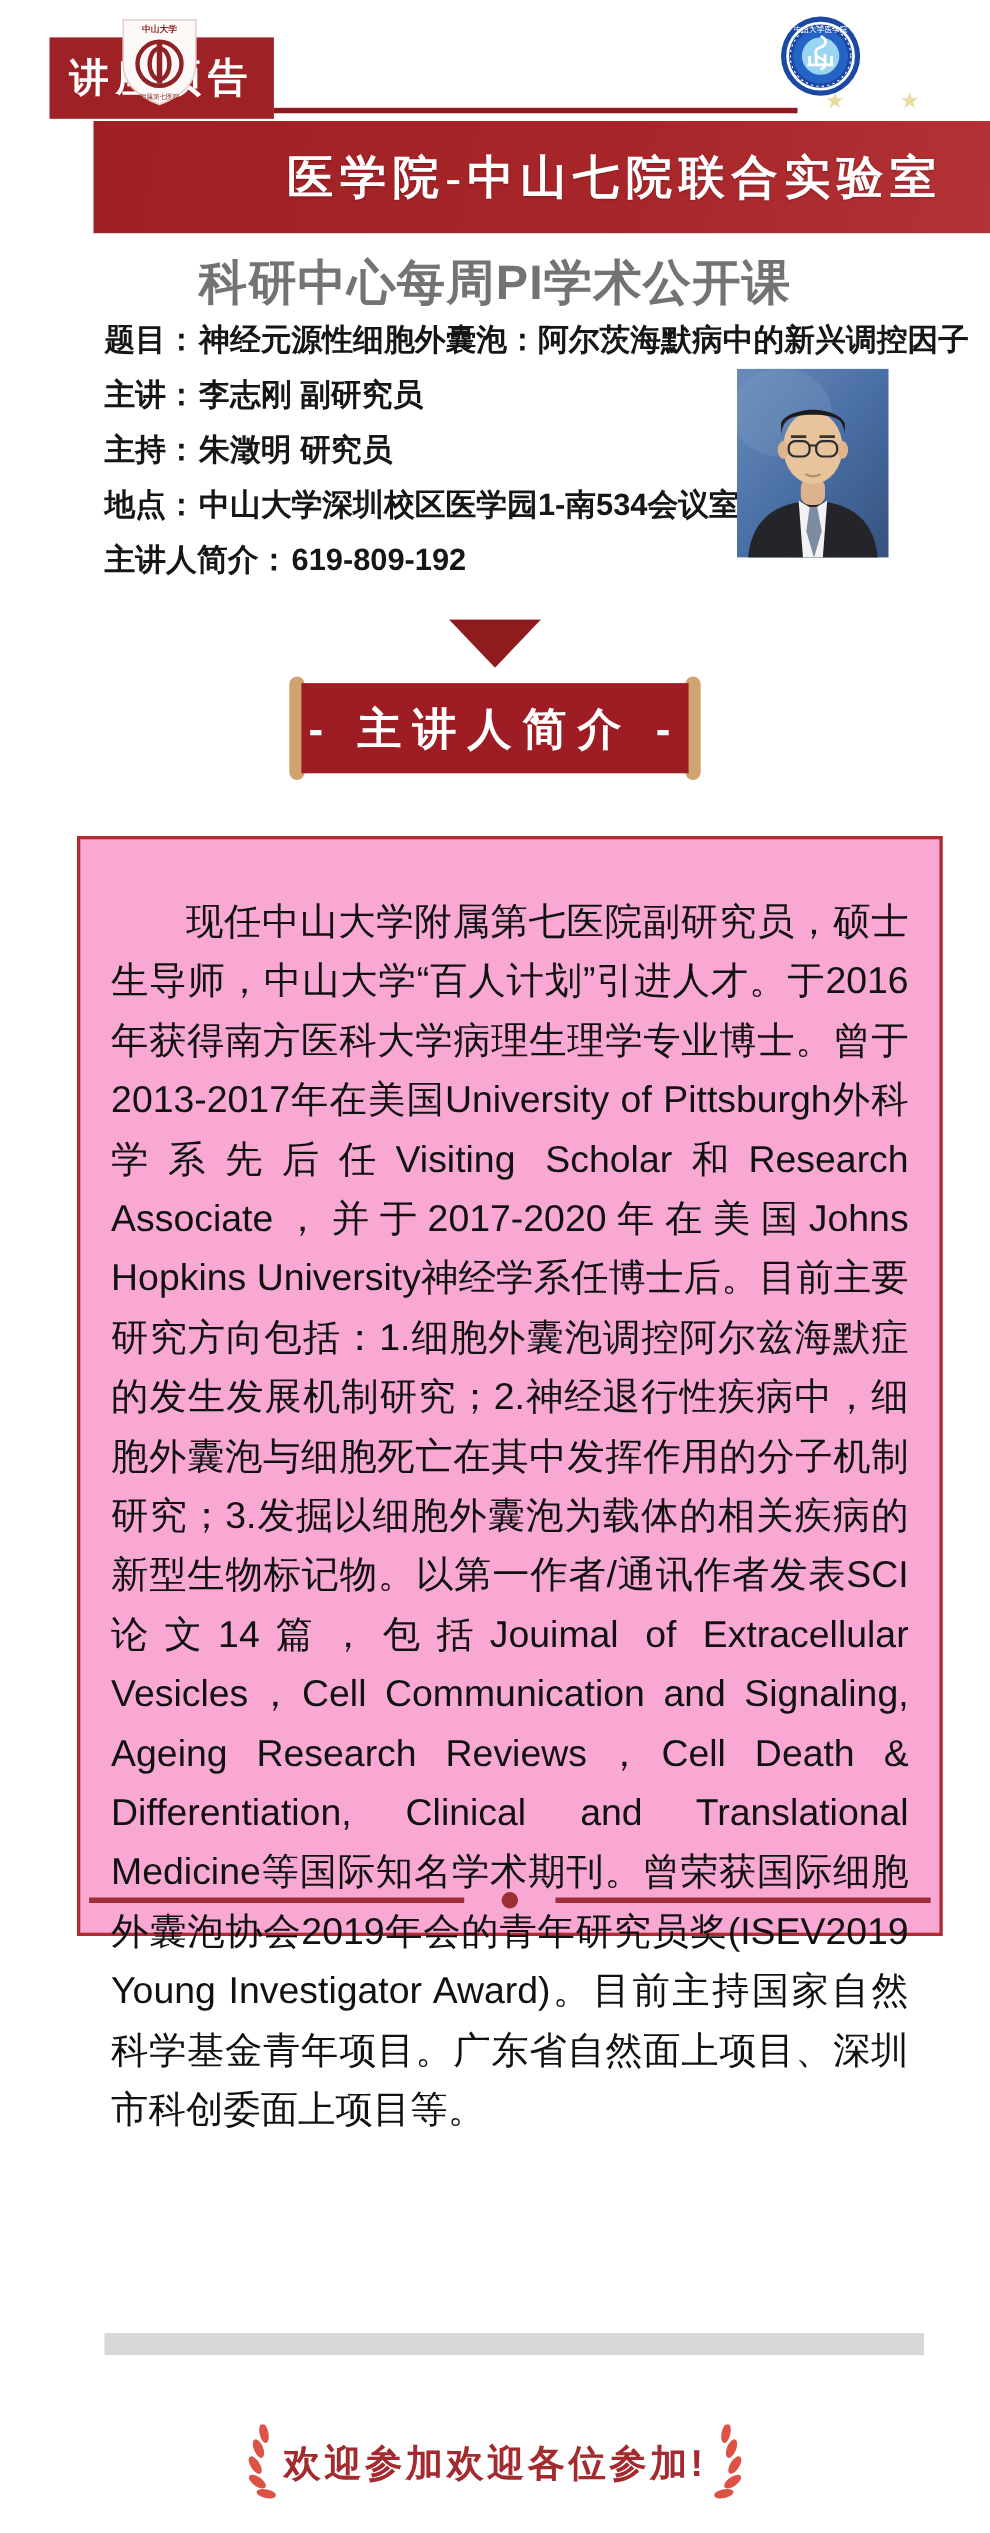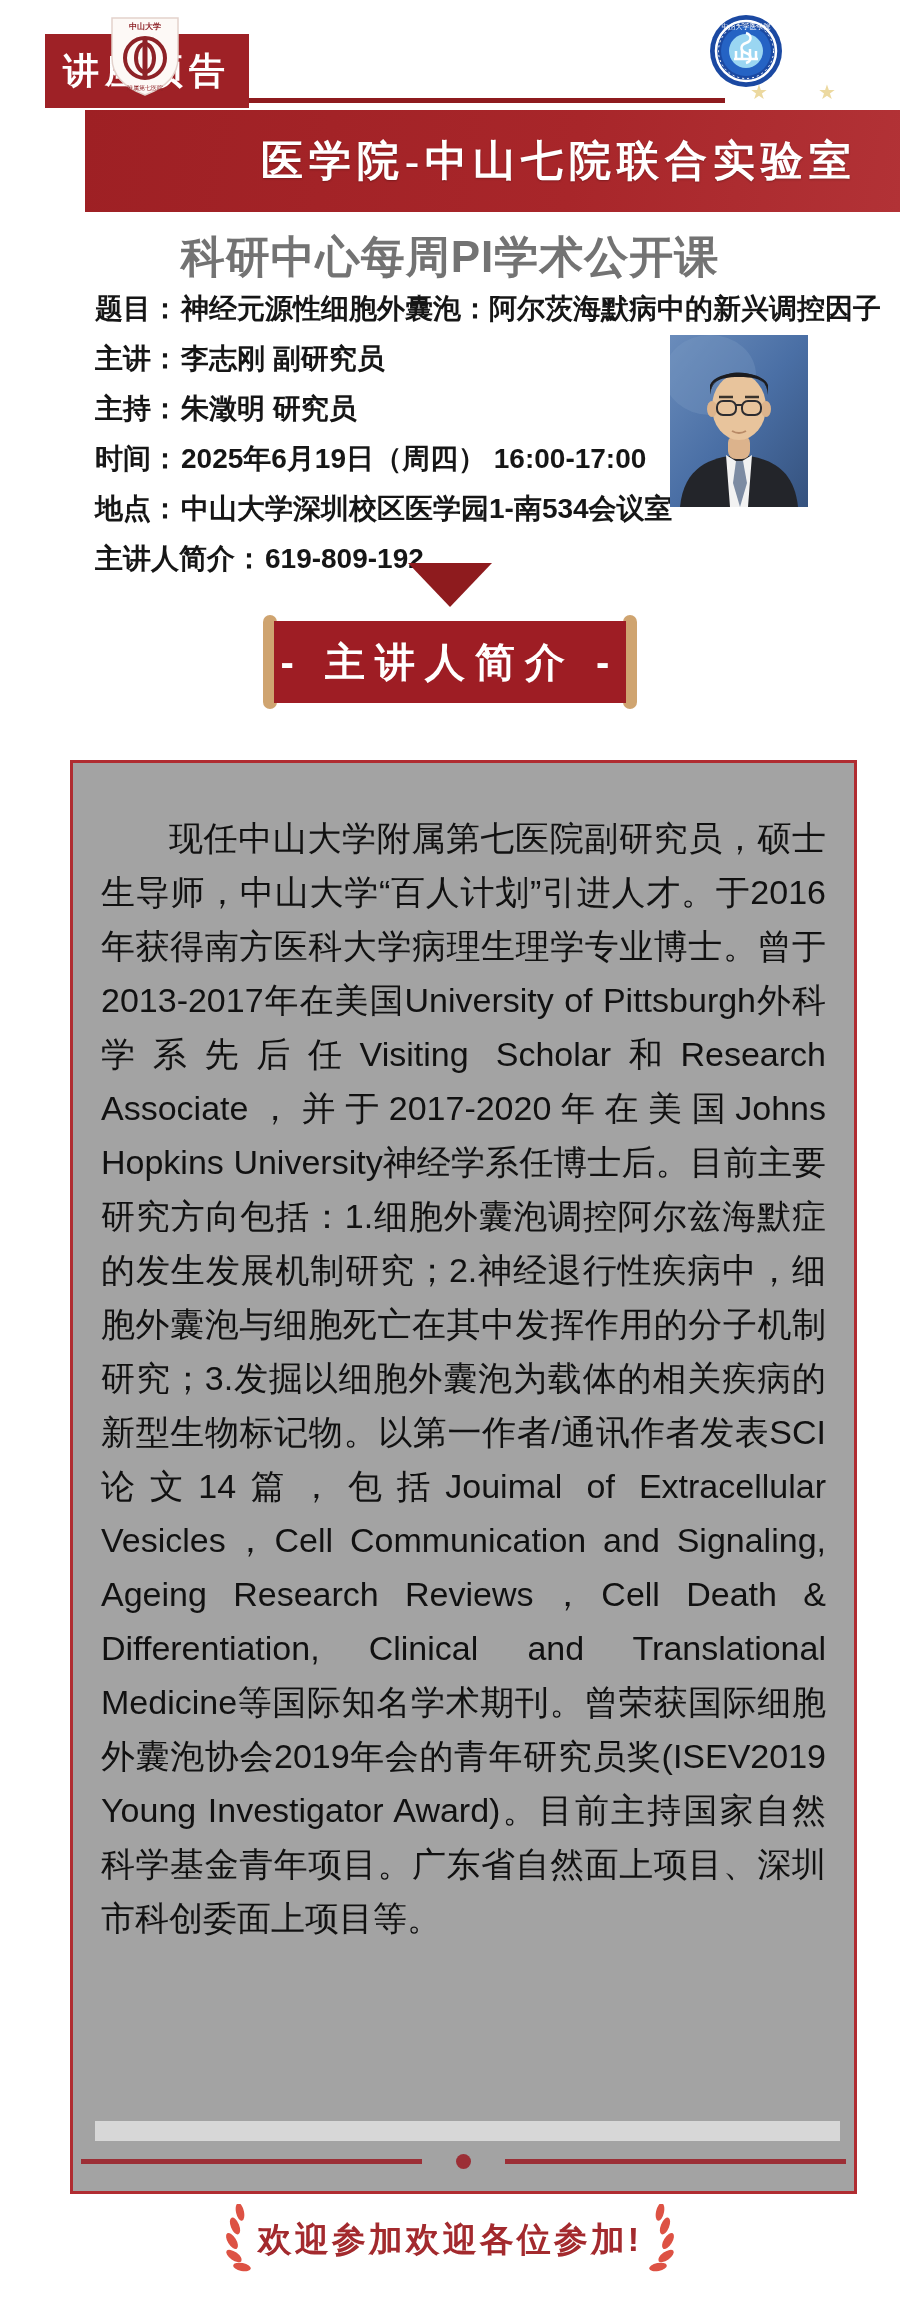--- a/index.html
+++ b/index.html
@@ -55,22 +55,22 @@
   .scroll .bar{position:absolute;top:0;width:14px;height:94px;background:#cfa470;border-radius:7px;}
   .scroll .bar.l{left:263px;}
   .scroll .bar.r{left:623px;}
   .scroll .red{
     position:absolute;left:274px;top:6px;width:352px;height:82px;background:#9e1d24;
     display:flex;align-items:center;justify-content:center;
     color:#ffffff;font-size:40px;font-weight:bold;letter-spacing:10px;white-space:nowrap;
   }
   
   .bio-box{
-    position:absolute;left:70px;top:760px;width:787px;height:1434px;
-    border:3px solid #b02c31;background:#a3a3a3;box-sizing:border-box;
+    position:absolute;left:70px;top:760px;width:787px;height:1000px;
+    border:3px solid #b02c31;background:#f9a8d4;box-sizing:border-box;
   }
   .bio-text{
     margin:0;padding:48px 28px 0 28px;
     font-size:34px;line-height:54px;color:#111111;
     text-align:justify;text-indent:2em;font-weight:500;
     font-family:"Liberation Sans","DejaVu Sans",sans-serif;
   }
   .deco{
     position:absolute;left:8px;right:8px;bottom:22px;height:16px;
     display:flex;align-items:center;
@@ -129,24 +129,20 @@
       <span class="lbl">题目：</span>
       <span class="val">神经元源性细胞外囊泡：阿尔茨海默病中的新兴调控因子</span>
     </div>
     <div class="row">
       <span class="lbl">主讲：</span>
       <span class="val">李志刚 副研究员</span>
     </div>
     <div class="row">
       <span class="lbl">主持：</span>
       <span class="val">朱澂明 研究员</span>
-    </div>
-    <div class="row">
-      <span class="lbl">时间：</span>
-      <span class="val">2025年6月19日（周四） 16:00-17:00</span>
     </div>
     <div class="row">
       <span class="lbl">地点：</span>
       <span class="val">中山大学深圳校区医学园1-南534会议室</span>
     </div>
     <div class="row">
       <span class="lbl">主讲人简介：</span>
       <span class="val">619-809-192</span>
     </div>
   </div>

